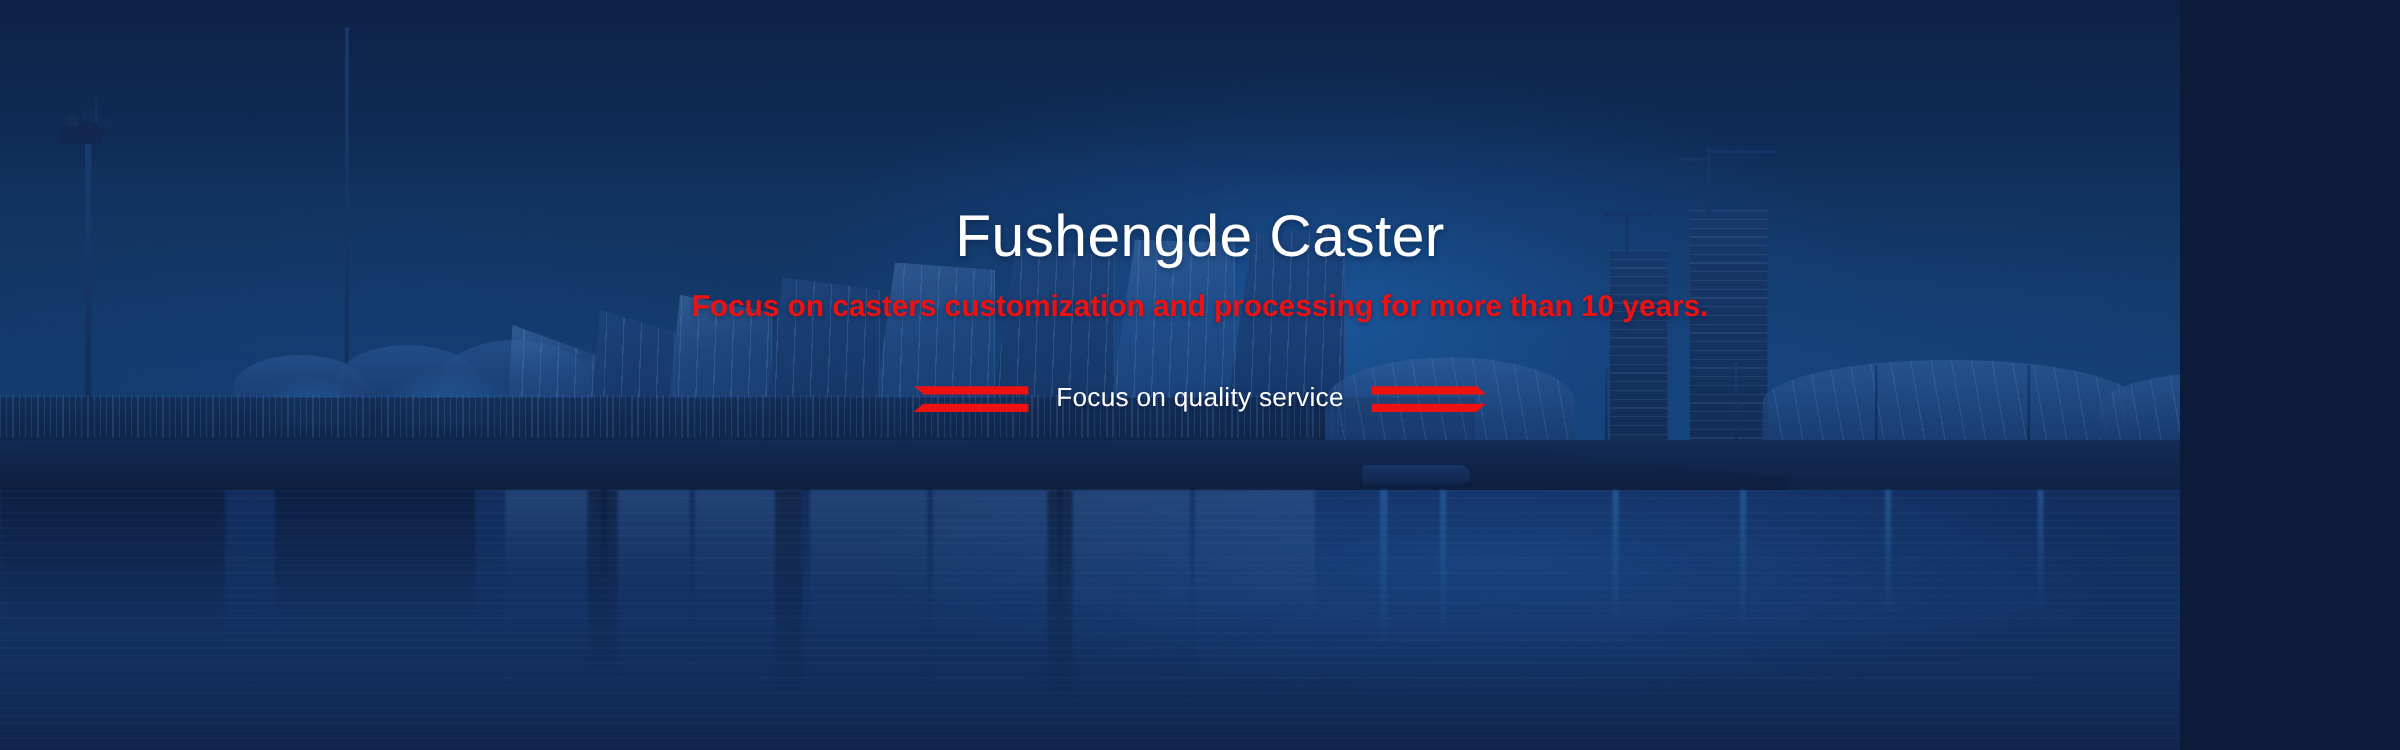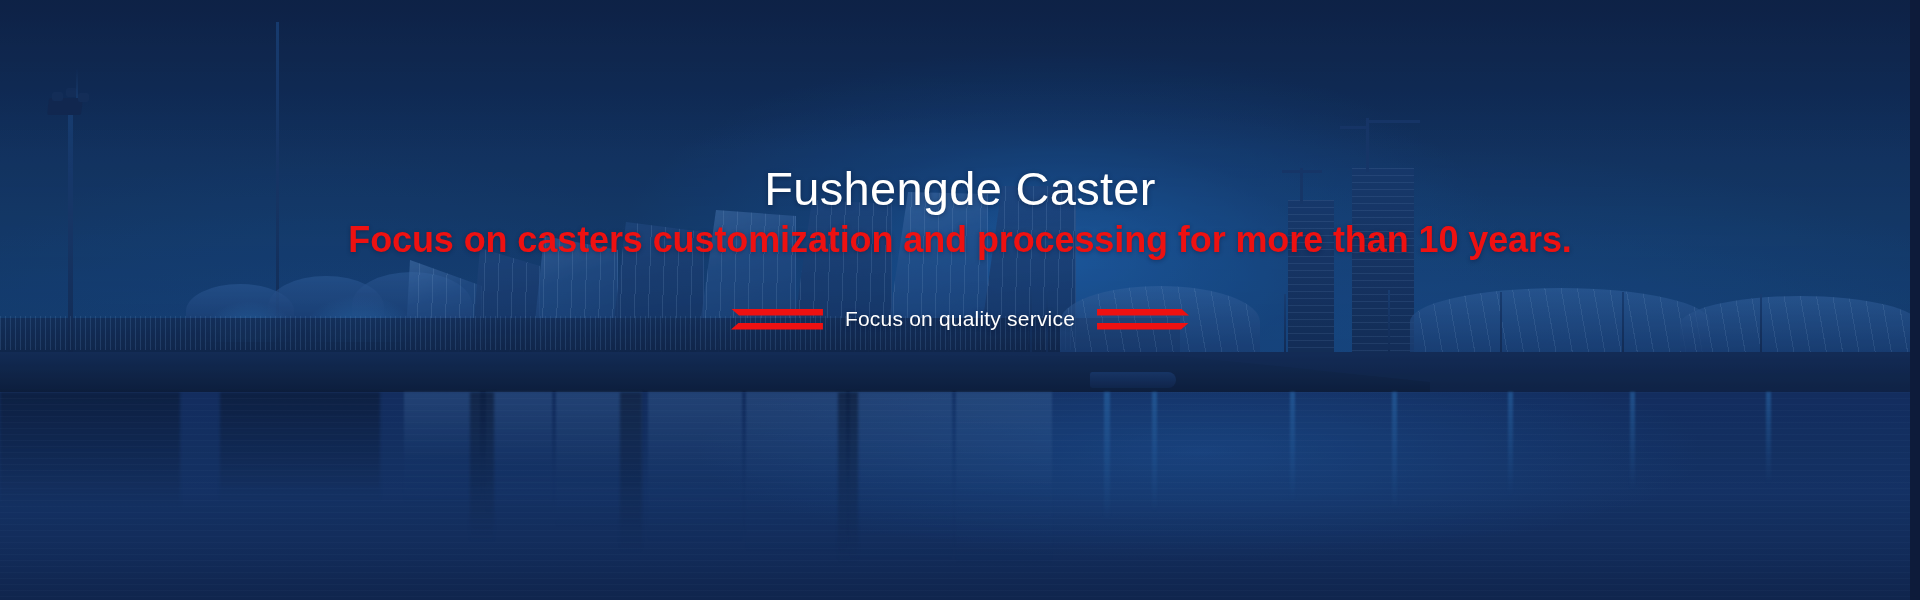--- a/index.html
+++ b/index.html
@@ -5,21 +5,21 @@
   * { margin:0; padding:0; box-sizing:border-box; }
   html, body {
     width:1920px; height:600px; overflow:hidden;
     background:#0d1b3a;
     font-family:"Liberation Sans", sans-serif;
   }
 
   
   .banner {
     position:relative;
-    width:1910px; height:600px;
+    width:1744px; height:600px;
     overflow:hidden;
     background:#10305f;
   }
 
   
   .sky {
     position:absolute; left:0; top:0; width:1920px; height:390px;
     background:
       radial-gradient(ellipse 620px 300px at 1060px 260px, rgba(34,112,190,0.95) 0%, rgba(26,85,150,0.55) 40%, rgba(20,60,112,0.0) 72%),
       radial-gradient(ellipse 900px 260px at 1380px 330px, rgba(30,98,168,0.55) 0%, rgba(22,66,120,0.0) 70%),
@@ -184,22 +184,22 @@
     display:flex; flex-direction:column; align-items:center;
   }
   .headline {
     margin-top:165px;
     font-size:47px; font-weight:400; color:#ffffff;
     letter-spacing:0.3px; line-height:1;
     text-shadow:0 1px 5px rgba(5,18,44,0.45);
     white-space:nowrap;
   }
   .subline {
-    margin-top:10px;
-    font-size:36px; font-weight:bold; color:#ee1111;
+    margin-top:22px;
+    font-size:24px; font-weight:bold; color:#ee1111;
     letter-spacing:-0.1px; line-height:1;
     text-shadow:0 1px 4px rgba(10,20,50,0.40);
     white-space:nowrap;
   }
   .tagrow {
     margin-top:49px;
     display:flex; align-items:center; gap:22px;
   }
   .bars { display:flex; flex-direction:column; gap:7px; }
   .bar {

